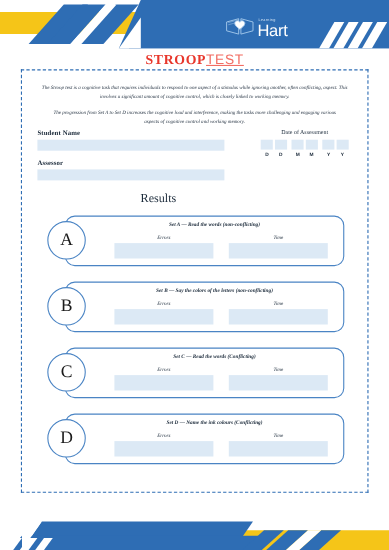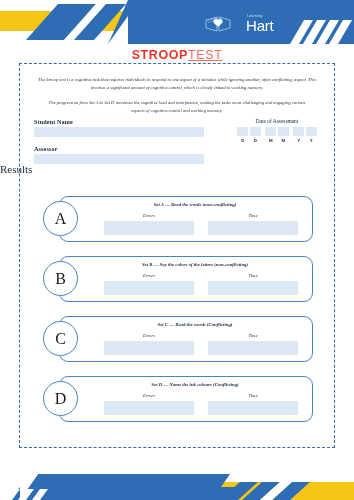--- a/index.html
+++ b/index.html
@@ -45,21 +45,21 @@
   
   .title-wrap {
     position: absolute;
     top: 46px;
     left: 0;
     width: 354px;
     text-align: center;
     line-height: 1;
   }
   .title-stroop {
-    font-family: Liberation Sans, sans-serif;
+    font-family: Liberation Serif, serif;
     font-weight: bold;
     font-size: 12.5px;
     letter-spacing: 0.6px;
     color: #E8362B;
   }
   .title-test {
     font-family: "Liberation Sans", sans-serif;
     font-weight: normal;
     font-size: 12.5px;
     letter-spacing: 0.6px;
@@ -156,24 +156,24 @@
     text-align: center;
     font-family: "Liberation Sans", sans-serif;
     font-weight: bold;
     font-size: 4.4px;
     color: #1b2a3a;
   }
 
   
   .results-heading {
     position: absolute;
-    top: 163px;
+    top: 175px;
     left: 0;
     width: 288px;
-    text-align: left;
+    text-align: center;
     font-family: "Liberation Serif", serif;
     font-size: 11px;
     color: #1b2a3a;
   }
 
   
   .sets {
     position: absolute;
     left: 43px;
     top: 196px;
@@ -268,21 +268,21 @@
 
     <polygon points="304,20 313,20 299,44 290,44" fill="#ffffff"></polygon>
     <polygon points="317,20 326,20 312,44 303,44" fill="#ffffff"></polygon>
     <polygon points="330,20 339,20 325,44 316,44" fill="#ffffff"></polygon>
     <polygon points="343,20 352,20 338,44 329,44" fill="#ffffff"></polygon>
 
     <polygon points="108,44 128,16 128,44" fill="#ffffff"></polygon>
   </svg>
 
   
-  <div style="position:absolute; left:205px; top:15px; display:flex; align-items:flex-start; gap:15px;">
+  <div style="position:absolute; left:205px; top:15px; display:flex; align-items:center; gap:3px;">
     <span style="display:block;">
       <svg width="26" height="18" viewBox="0 0 26 18" xmlns="http://www.w3.org/2000/svg">
         <path d="M1 5 L12 2 L12 16 L1 13 Z" fill="none" stroke="#9CC2E8" stroke-width="0.9"></path>
         <path d="M25 5 L14 2 L14 16 L25 13 Z" fill="none" stroke="#9CC2E8" stroke-width="0.9"></path>
         <path d="M2.5 5.5 L12 3 M2.5 7.5 L12 5" stroke="#9CC2E8" stroke-width="0.5" fill="none"></path>
         <path d="M13 5.2 c-1.2 -2.4 -4.6 -1.4 -4.6 1.1 c0 2.2 3.1 4 4.6 5.4 c1.5 -1.4 4.6 -3.2 4.6 -5.4 c0 -2.5 -3.4 -3.5 -4.6 -1.1 z" fill="#ffffff" stroke="#9CC2E8" stroke-width="0.8"></path>
       </svg>
     </span>
     <span style="display:flex; flex-direction:column; align-items:flex-start; line-height:1;">
       <span style="font-family:'Liberation Sans',sans-serif; font-size:3.4px; color:#cfe0f2; letter-spacing:0.3px; margin-bottom:0px; margin-left:1px;">Learning</span>

